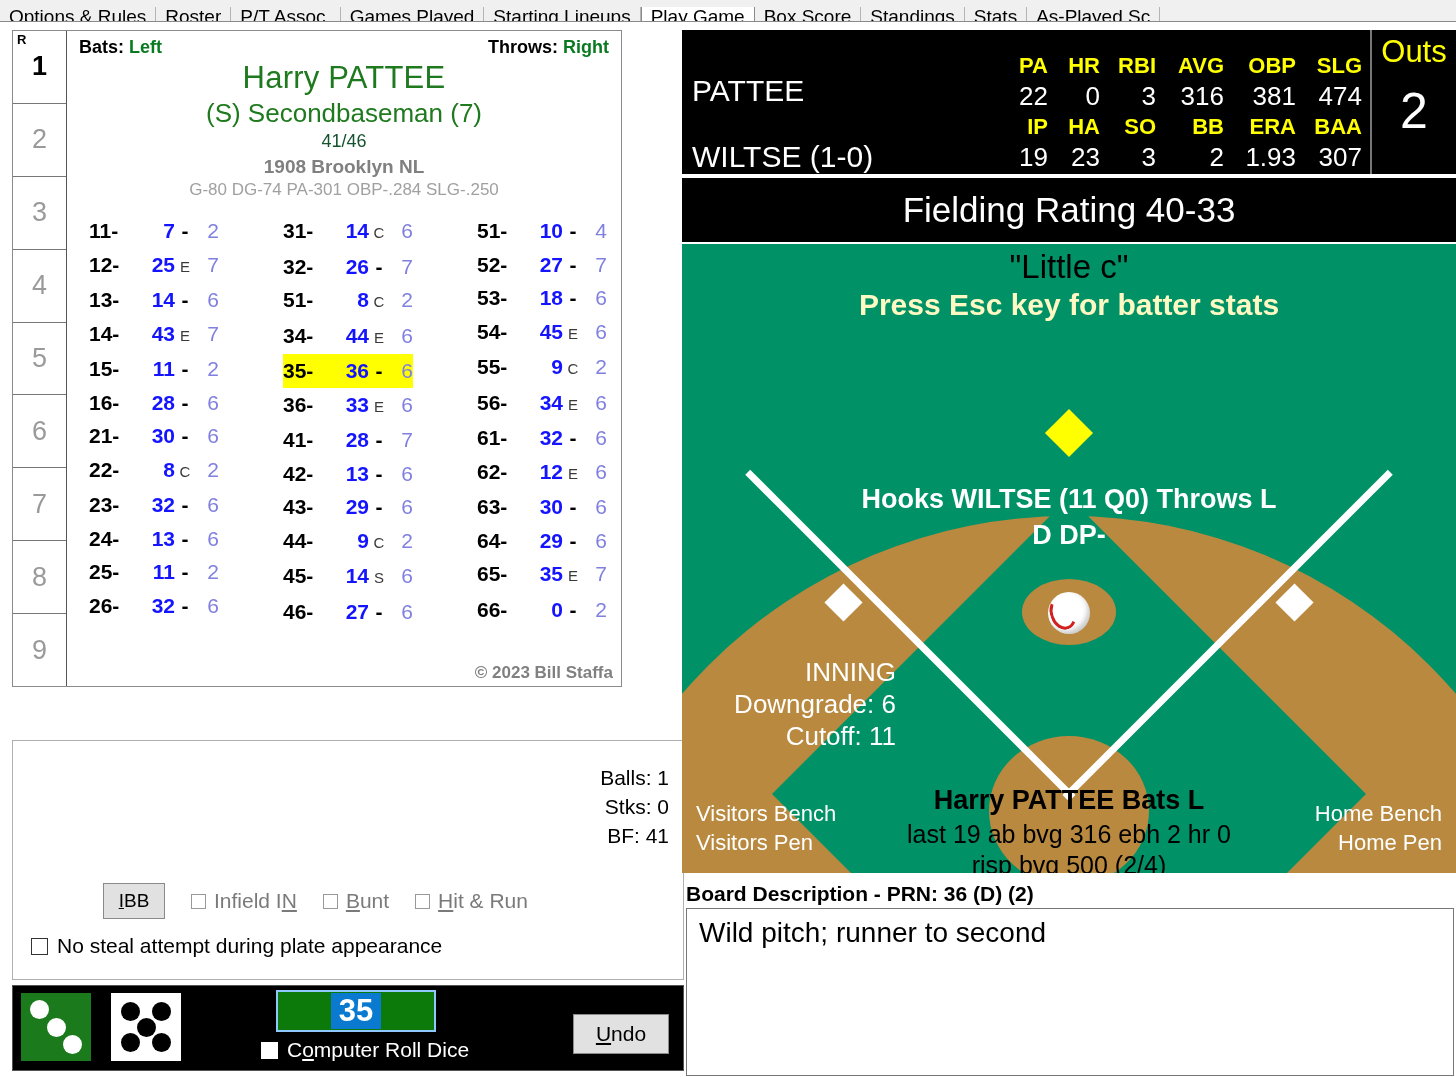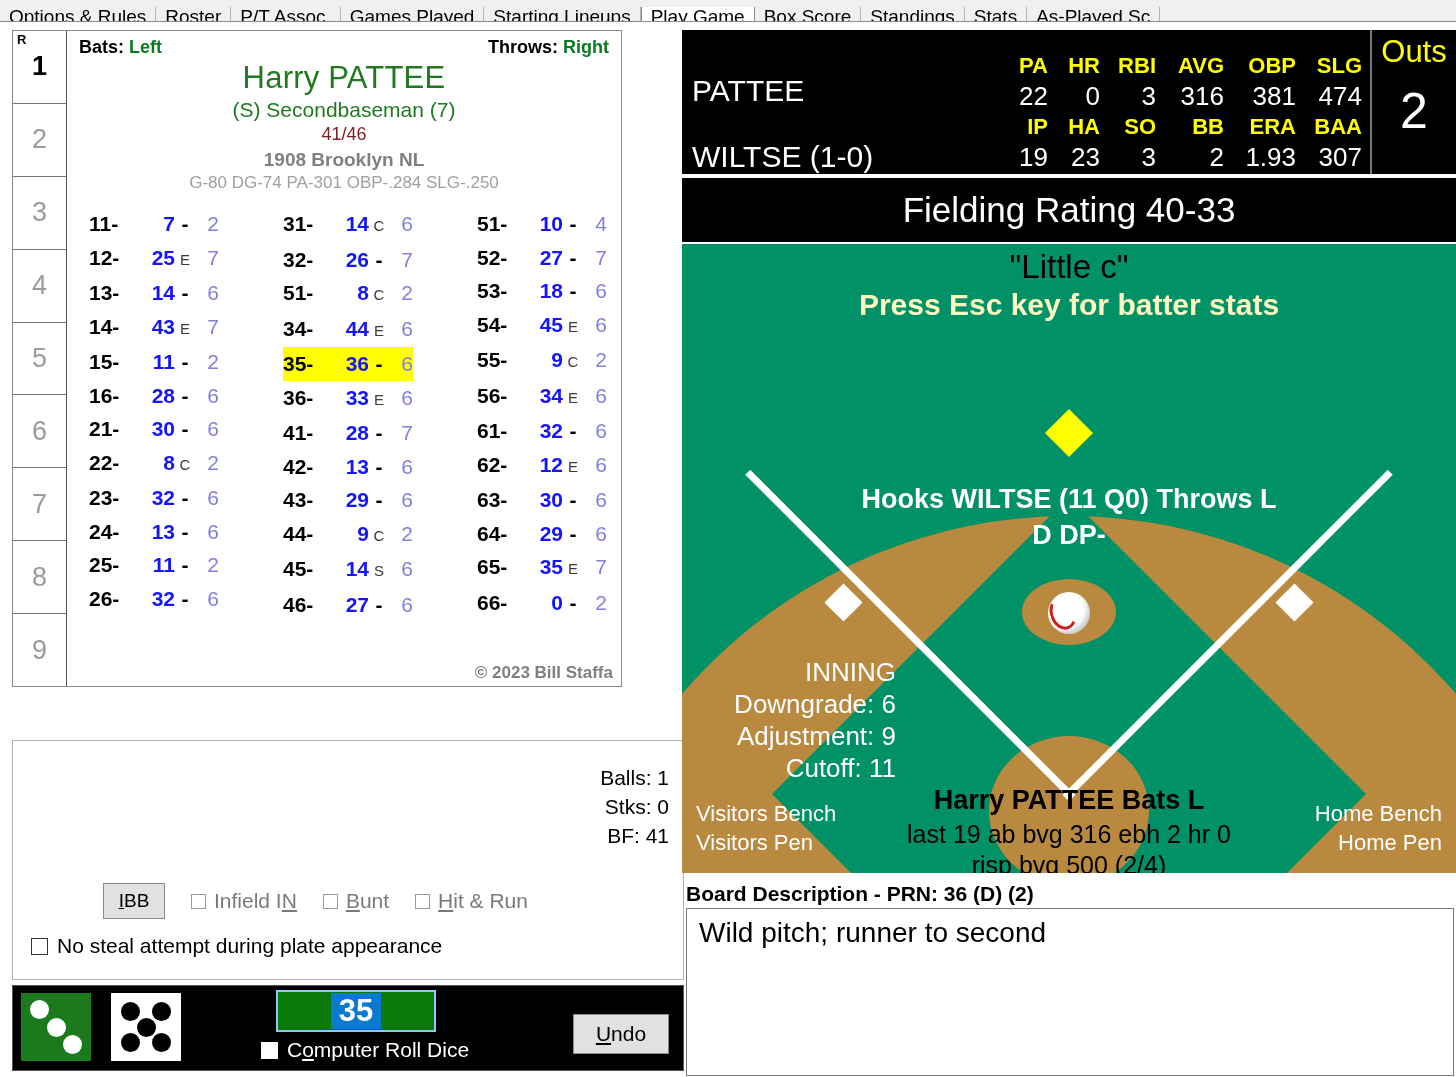--- a/index.html
+++ b/index.html
@@ -60,22 +60,22 @@
   .inning-cell.first { color: #000; font-weight: bold; }
   .inning-r {
     position: absolute; top: 1px; left: 4px;
     font-size: 13px; font-weight: bold; color: #000;
   }
   .card-body { flex: 1; position: relative; padding: 4px 8px 0 8px; }
   .bt-row { display: flex; justify-content: space-between; font-size: 18px; font-weight: bold; padding: 2px 4px 0 4px; }
   .bt-lab { color: #000; }
   .bt-val { color: #0a7a20; }
   .player-name { text-align: center; font-size: 31px; color: #1f7a1f; margin-top: 2px; letter-spacing: .2px; }
-  .player-pos { text-align: center; font-size: 21px; color: #1f7a1f; margin-top: 2px; }
-  .player-num { text-align: center; font-size: 18px; color: #7f1d1d; margin-top: 2px; }
+  .player-pos { text-align: center; font-size: 26px; color: #1f7a1f; margin-top: 2px; }
+  .player-num { text-align: center; font-size: 18px; color: #14532d; margin-top: 2px; }
   .player-team { text-align: center; font-size: 19px; color: #808080; font-weight: bold; margin-top: 4px; }
   .player-line { text-align: center; font-size: 17px; color: #a0a0a0; margin-top: 2px; }
 
   .dice-table { margin-top: 14px; display: flex; justify-content: space-between; padding: 0 6px 0 14px; }
   .dice-col { display: flex; flex-direction: column; }
   .dice-row {
     display: flex; align-items: baseline;
     font-size: 21px; line-height: 33.5px;
     white-space: pre;
   }
@@ -515,21 +515,20 @@
     </div>
 
   <div class="f-text f-little">"Little c"</div>
   <div class="f-text f-esc">Press Esc key for batter stats</div>
   <div class="f-text f-pit1">Hooks WILTSE (11 Q0) Throws L</div>
   <div class="f-text f-pit2">D DP-</div>
 
   <div class="f-inn">
     <div>INNING</div>
     <div>Downgrade: 6</div>
-    <div>Adjustment: 9</div>
     <div>Cutoff: 11</div>
   </div>
 
   <div class="f-text f-bat1">Harry PATTEE Bats L</div>
   <div class="f-text f-bat2">last 19 ab bvg 316 ebh 2 hr 0</div>
   <div class="f-text f-bat3">risp bvg 500 (2/4)</div>
 
   <div class="f-vis">
     <div>Visitors Bench</div>
     <div>Visitors Pen</div>

